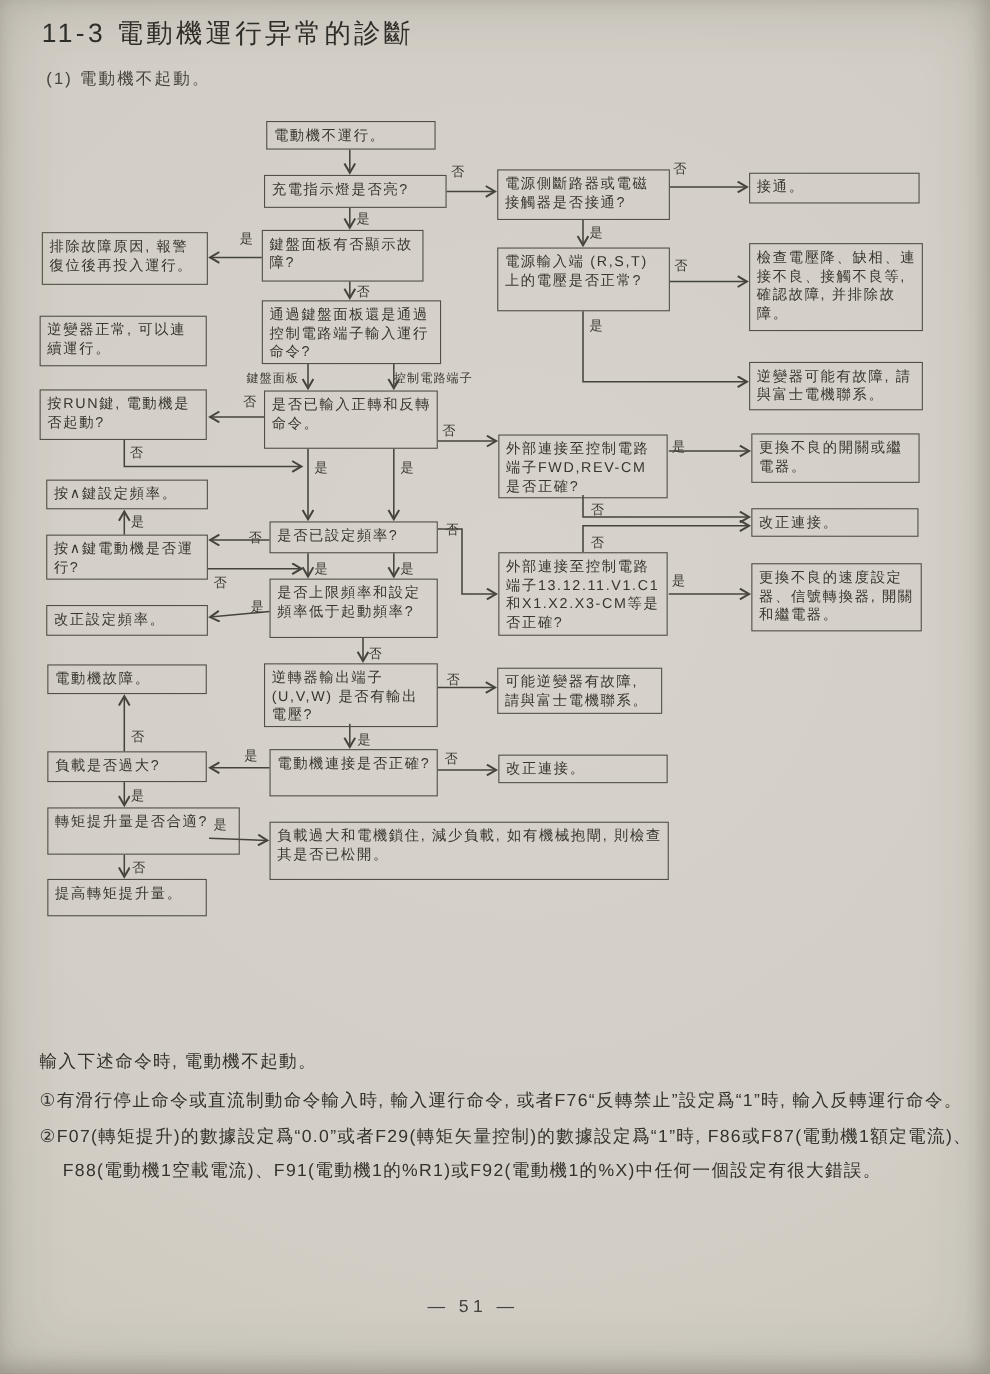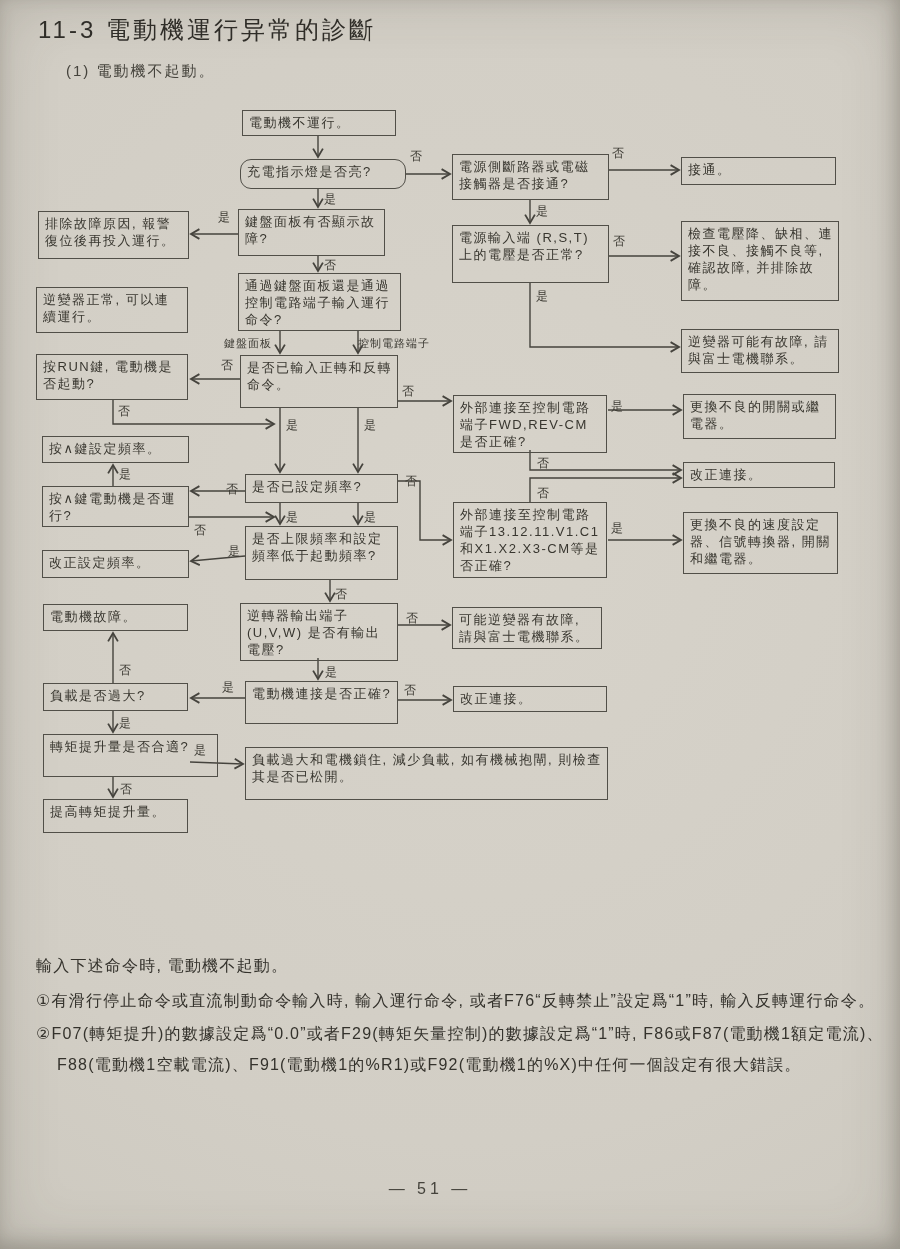--- a/index.html
+++ b/index.html
@@ -13,21 +13,21 @@
     overflow:hidden;
     font-family:"Liberation Sans","DejaVu Sans",sans-serif;
     color:#36342e;
   }
   .title{
     position:absolute;left:38px;top:14px;
     font-size:24px;letter-spacing:3px;color:#2f2d28;
   }
   .subtitle{
     position:absolute;left:42px;top:62px;
-    font-size:15px;letter-spacing:2px;color:#45433c;margin-left:24px;
+    font-size:15px;letter-spacing:2px;color:#45433c;
   }
   #flowchart{position:absolute;left:0;top:0;width:900px;height:880px;}
   #flow-svg{position:absolute;left:0;top:0;width:900px;height:880px;}
   #flow-svg polyline{fill:none;stroke:#45433d;stroke-width:1.4;}
   .fc-box{
     position:absolute;
     border:1.5px solid #514f48;
     padding:3px 5px 2px 6px;
     font-size:13px;line-height:17px;letter-spacing:1.5px;
     color:#38362f;
@@ -102,21 +102,21 @@
         <polyline points="318,658 318,679" marker-end="url(#arw)"></polyline>
         <polyline points="398,700 451,700" marker-end="url(#arw)"></polyline>
         <polyline points="245,698 191,698" marker-end="url(#arw)"></polyline>
         <polyline points="113,683 113,633" marker-end="url(#arw)"></polyline>
         <polyline points="113,711 113,732" marker-end="url(#arw)"></polyline>
         <polyline points="190,762 243,764" marker-end="url(#arw)"></polyline>
         <polyline points="113,777 113,797" marker-end="url(#arw)"></polyline>
       </svg>
     <div id="flow-nodes">
         <div class="fc-box" style="left: 242px; top: 110px; width: 154px; min-height: 26px;">電動機不運行。</div>
-        <div class="fc-box" style="left: 240px; top: 159px; width: 166px; min-height: 30px; border-radius: 11px;">充電指示燈是否亮?</div>
+        <div class="fc-box" style="left: 240px; top: 159px; width: 166px; min-height: 30px;">充電指示燈是否亮?</div>
         <div class="fc-box" style="left: 452px; top: 154px; width: 157px; min-height: 46px;">電源側斷路器或電磁接觸器是否接通?</div>
         <div class="fc-box" style="left: 681px; top: 157px; width: 155px; min-height: 28px;">接通。</div>
         <div class="fc-box" style="left: 238px; top: 209px; width: 147px; min-height: 47px;">鍵盤面板有否顯示故障?</div>
         <div class="fc-box" style="left: 38px; top: 211px; width: 151px; min-height: 48px;">排除故障原因, 報警復位後再投入運行。</div>
         <div class="fc-box" style="left: 452px; top: 225px; width: 157px; min-height: 58px;">電源輸入端 (R,S,T) 上的電壓是否正常?</div>
         <div class="fc-box" style="left: 681px; top: 221px; width: 158px; min-height: 80px;">檢查電壓降、缺相、連接不良、接觸不良等, 確認故障, 并排除故障。</div>
         <div class="fc-box" style="left: 36px; top: 287px; width: 152px; min-height: 46px;">逆變器正常, 可以連續運行。</div>
         <div class="fc-box" style="left: 681px; top: 329px; width: 158px; min-height: 44px;">逆變器可能有故障, 請與富士電機聯系。</div>
         <div class="fc-box" style="left: 238px; top: 273px; width: 163px; min-height: 58px;">通過鍵盤面板還是通過控制電路端子輸入運行命令?</div>
         <div class="fc-box" style="left: 36px; top: 354px; width: 152px; min-height: 46px;">按RUN鍵, 電動機是否起動?</div>

